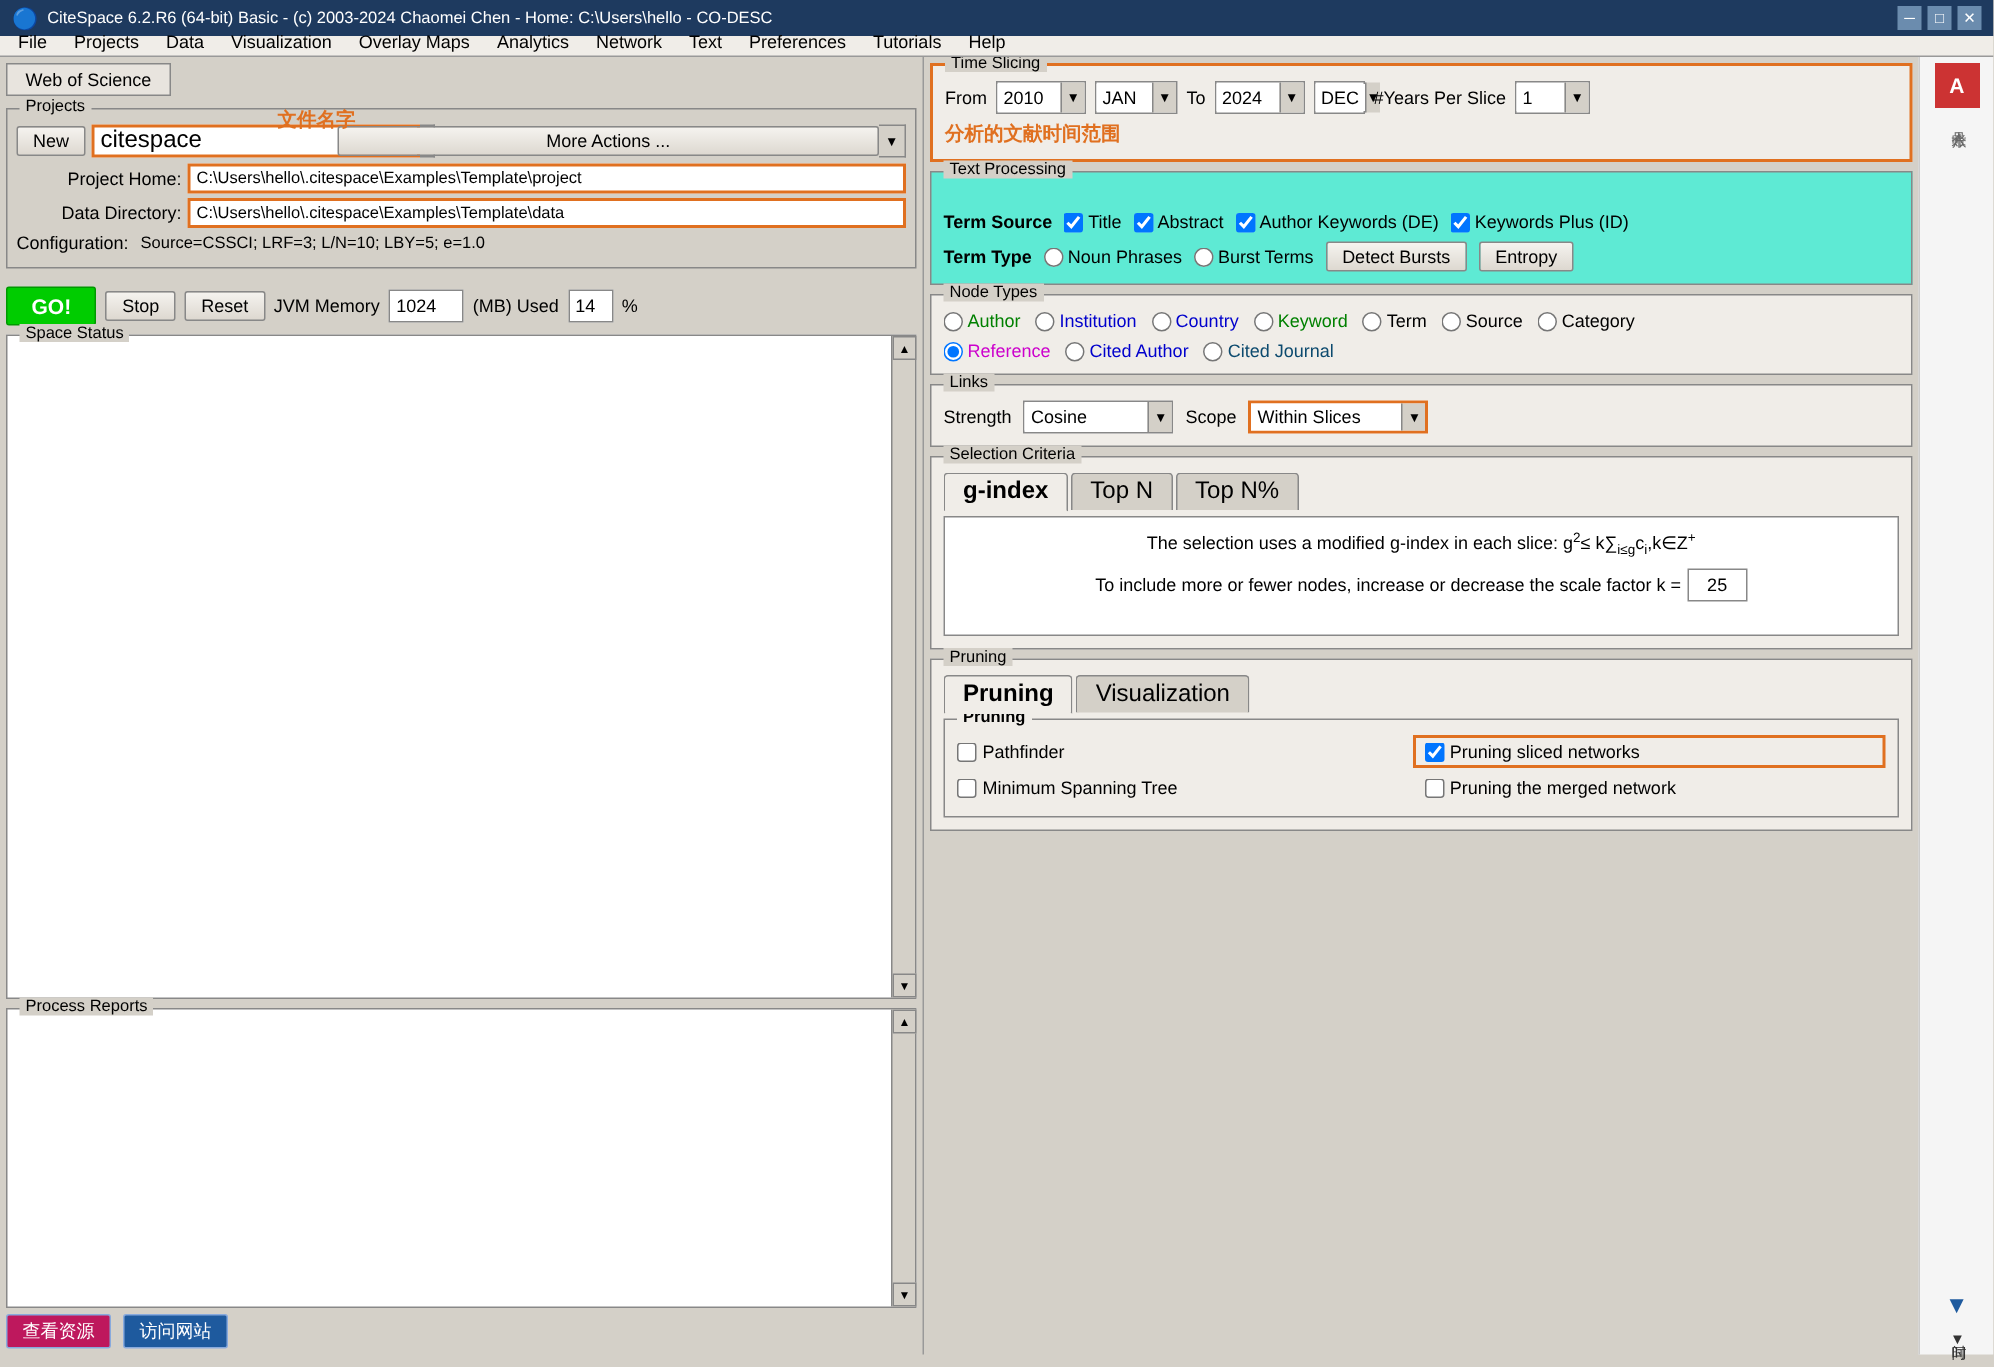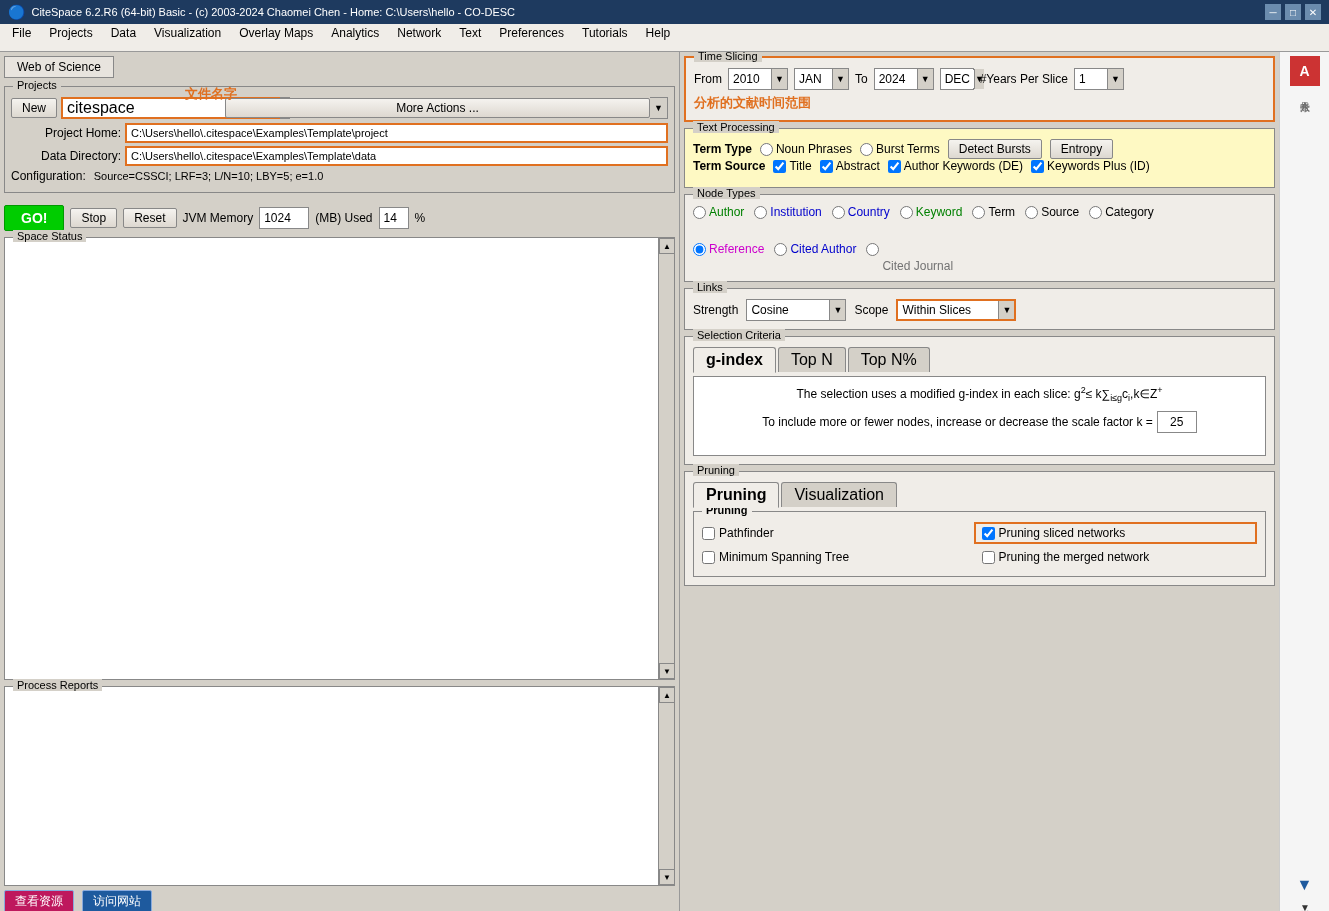--- a/index.html
+++ b/index.html
@@ -15,43 +15,43 @@
       padding: 0 8px;
       font-size: 11px;
     }
     .title-bar-icon { margin-right: 6px; font-size: 14px; }
     .title-bar-controls { margin-left: auto; display: flex; gap: 4px; }
     .title-btn { width: 16px; height: 16px; background: #6b8cae; border: none; color: white; font-size: 10px; cursor: pointer; display: flex; align-items: center; justify-content: center; }
 
     
     .menu-bar {
       background: #f0ede8;
-      height: 28px;
-      display: flex;
-      align-items: flex-start;
+      height: 14px;
+      display: flex;
+      align-items: flex-end;
       padding: 0 4px;
       border-bottom: 1px solid #999;
       gap: 2px;
     }
     .menu-item {
       padding: 2px 8px;
       font-size: 12px;
       cursor: pointer;
       color: #000;
     }
 
     
     .main-layout {
       display: flex;
       height: calc(911px - 46px);
     }
 
     
     .left-panel {
-      width: 680px;
+      width: 616px;
       background: #d4d0c8;
       border-right: 1px solid #999;
       display: flex;
       flex-direction: column;
       padding: 4px;
     }
 
     
     .right-panel {
       flex: 1;
@@ -252,24 +252,24 @@
       display: flex;
       align-items: center;
       justify-content: center;
       cursor: pointer;
       font-size: 9px;
     }
 
     
     .text-processing {
       border: 1px solid #888;
-      padding: 10px 8px 8px;
+      padding: 26px 8px 8px;
       margin-bottom: 6px;
       position: relative;
-      background: #fef9c3;
+      background: #5eead4;
     }
     .checkbox-item {
       display: flex;
       align-items: center;
       gap: 3px;
       font-size: 12px;
     }
 
     
     .node-types {
@@ -371,21 +371,21 @@
     
     .radio-author { color: #008000; }
     .radio-institution { color: #0000cc; }
     .radio-country { color: #0000cc; }
     .radio-keyword { color: #008000; }
     .radio-term { color: #000; }
     .radio-source { color: #000; }
     .radio-category { color: #000; }
     .radio-reference { color: #cc00cc; }
     .radio-cited-author { color: #0000cc; }
-    .radio-cited-journal { color: #737373; margin-top: 34px; }
+    .radio-cited-journal { color: #0c4a6e; }
 
     
     .right-deco {
       width: 50px;
       background: #f5f5f5;
       border-left: 1px solid #ccc;
       display: flex;
       flex-direction: column;
       align-items: center;
       padding: 4px;
@@ -553,52 +553,52 @@
         </div>
       </div>
       <div style="margin-top:4px;">
         <span class="annotation-text">分析的文献时间范围</span>
       </div>
     </div>
 
     <div class="text-processing">
       <span class="section-label" style="background:#d4d0c8;">Text Processing</span>
 
+      <div style="display:flex; align-items:center; margin-bottom:6px; gap:8px;">
+        <span style="font-weight:bold; font-size:12px;">Term Source</span>
+        <div class="checkbox-item">
+          <input type="checkbox" checked="" style="">
+          <span>Title</span>
+        </div>
+        <div class="checkbox-item">
+          <input type="checkbox" checked="" style="">
+          <span>Abstract</span>
+        </div>
+        <div class="checkbox-item">
+          <input type="checkbox" checked="" style="">
+          <span>Author Keywords (DE)</span>
+        </div>
+        <div class="checkbox-item">
+          <input type="checkbox" checked="" style="">
+          <span>Keywords Plus (ID)</span>
+        </div>
+      </div>
+
       <div style="display:flex; align-items:center; gap:8px;">
         <span style="font-weight:bold; font-size:12px;">Term Type</span>
         <div class="checkbox-item">
           <input type="radio" name="termtype" style="">
           <span>Noun Phrases</span>
         </div>
         <div class="checkbox-item">
           <input type="radio" name="termtype" style="">
           <span>Burst Terms</span>
         </div>
         <button class="btn">Detect Bursts</button>
         <button class="btn">Entropy</button>
-      </div>
-
-      <div style="display:flex; align-items:center; margin-bottom:6px; gap:8px;">
-        <span style="font-weight:bold; font-size:12px;">Term Source</span>
-        <div class="checkbox-item">
-          <input type="checkbox" checked="" style="">
-          <span>Title</span>
-        </div>
-        <div class="checkbox-item">
-          <input type="checkbox" checked="" style="">
-          <span>Abstract</span>
-        </div>
-        <div class="checkbox-item">
-          <input type="checkbox" checked="" style="">
-          <span>Author Keywords (DE)</span>
-        </div>
-        <div class="checkbox-item">
-          <input type="checkbox" checked="" style="">
-          <span>Keywords Plus (ID)</span>
-        </div>
       </div>
     </div>
 
     <div class="node-types">
       <span class="section-label" style="background:#d4d0c8;">Node Types</span>
 
       <div style="display:flex; align-items:center; gap:10px; margin-bottom:6px; flex-wrap:wrap;">
         <div class="checkbox-item">
           <input type="radio" name="nodetype" style="">
           <span class="radio-author">Author</span>

